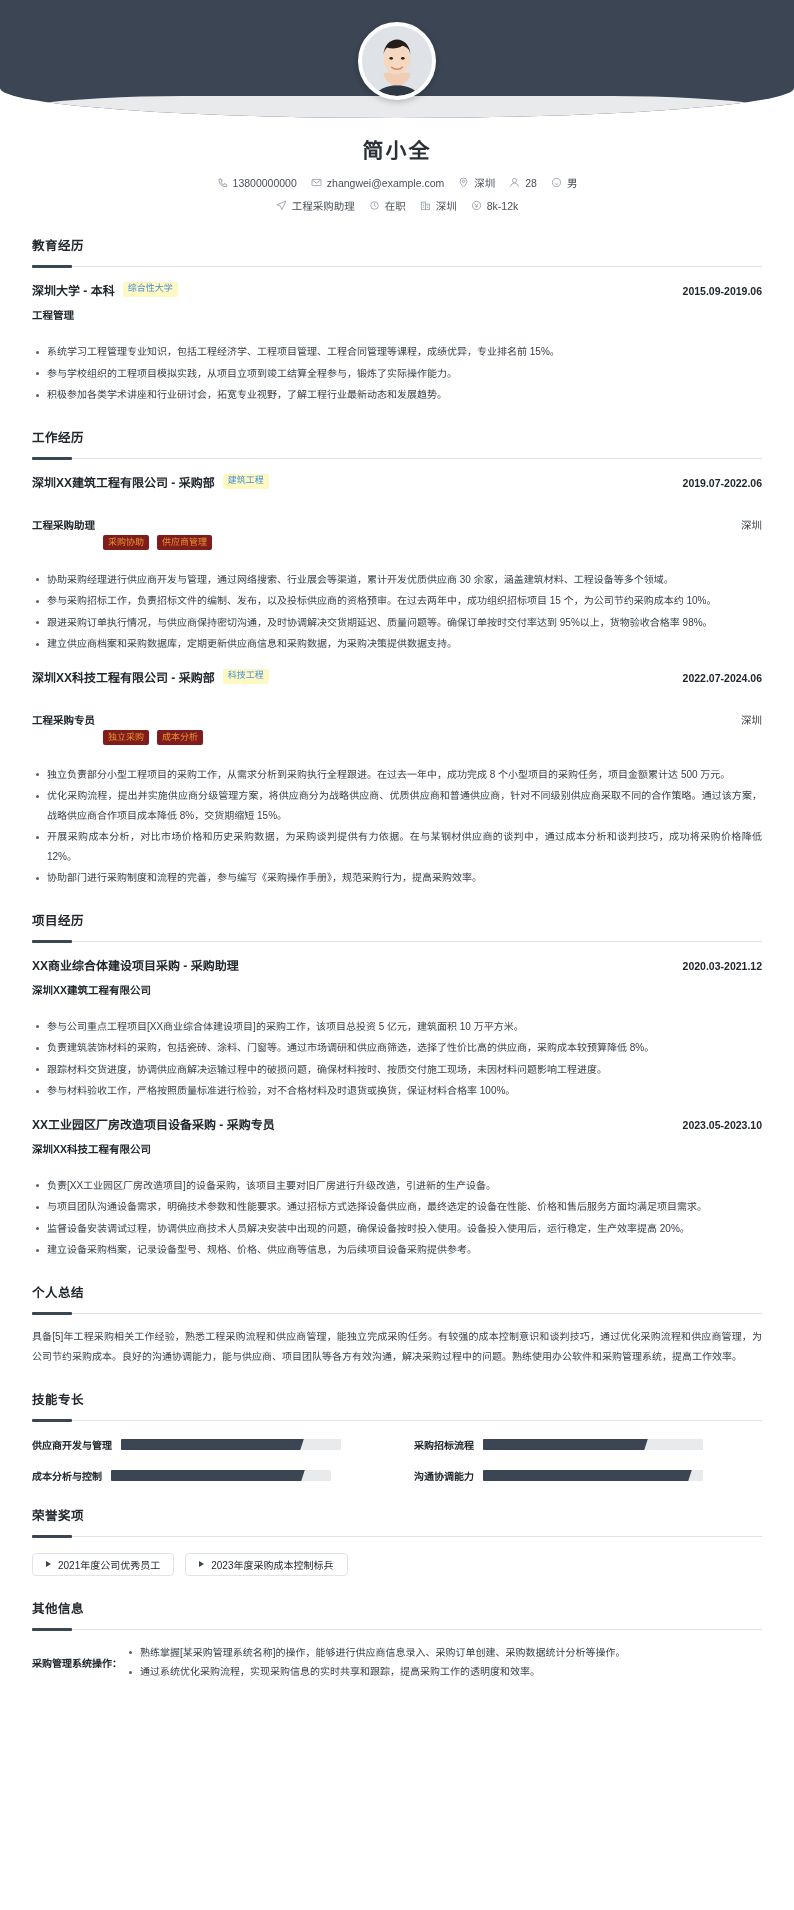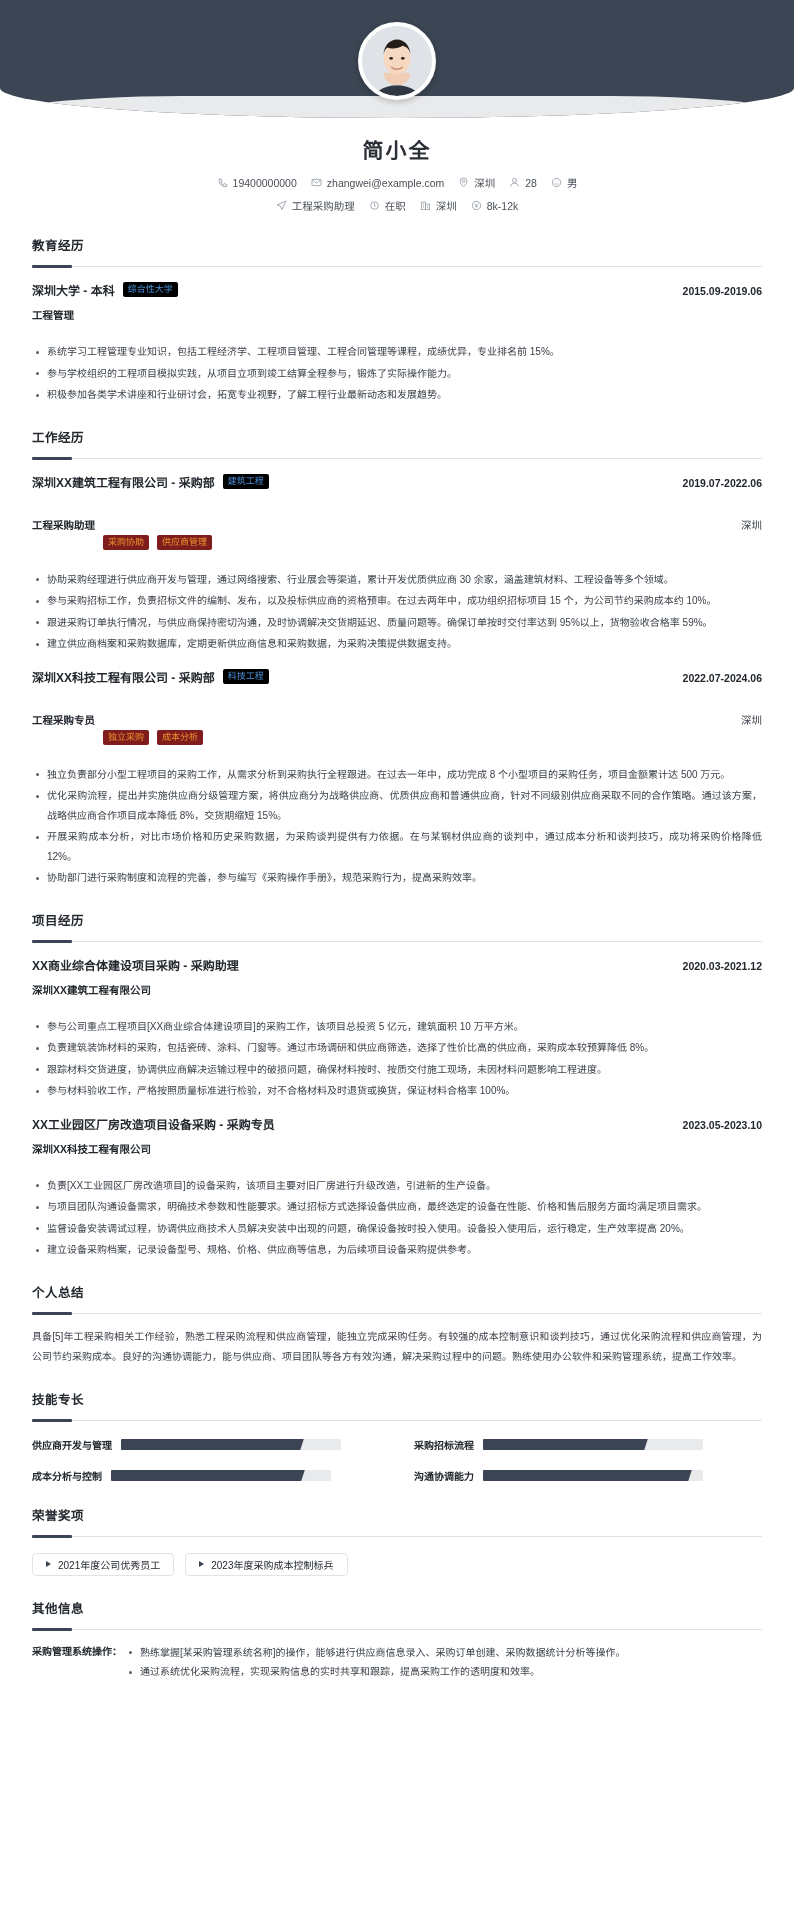--- a/index.html
+++ b/index.html
@@ -79,21 +79,21 @@
   }
   .entry-left { display:flex; align-items:center; gap:8px; flex-wrap:wrap; min-width:0; }
   .entry-title { font-size:12px; font-weight:700; color:#23282f; }
   .entry-date { font-size:10.5px; font-weight:700; color:#23282f; white-space:nowrap; }
   .entry-right-plain { font-size:10.5px; color:#3a4049; white-space:nowrap; }
 
   .tag {
     font-size:9px; line-height:1;
     padding:3px 5px; border-radius:2px; white-space:nowrap;
   }
-  .tag-blue { background:#000000; color:#4a8fd8; }
+  .tag-blue { background:#fef9c3; color:#4a8fd8;font-family:Liberation Mono, monospace; }
   .tag-orange { background:#7f1d1d; color:#e8922f;margin-top:36px; }
 
   .subrow { display:flex; align-items:center; justify-content:space-between; margin-top:9px; gap:10px; }
   .subrow-left { display:flex; align-items:center; gap:8px; flex-wrap:wrap; }
   .sub-title { font-size:10.5px; font-weight:700; color:#23282f; }
   .company-line { font-size:10.5px; font-weight:700; color:#23282f; margin-top:9px; }
 
   ul.bullets { list-style:none; margin:20px 0 0 0; padding:0; }
   ul.bullets li {
     position:relative;
@@ -140,21 +140,21 @@
   }
   .honor-chip .tri {
     width:0; height:0;
     border-left:5px solid #3b4553;
     border-top:3.5px solid transparent;
     border-bottom:3.5px solid transparent;
   }
 
   
   .other-block { margin-top:13px; display:flex; align-items:flex-start; gap:2px; }
-  .other-label { font-size:10px; font-weight:700; color:#23282f; white-space:nowrap; padding-top:0px; }
+  .other-label { font-size:10px; font-weight:700; color:#23282f; white-space:nowrap; padding-top:0px;margin-top:12px; }
   .other-list { list-style:none; margin:0; padding:0; flex:1; }
   .other-list li {
     position:relative; padding-left:16px; font-size:10px; line-height:1.95; color:#3a4049;
     text-align:justify;
   }
   .other-list li::before {
     content:""; position:absolute; left:5px; top:8.5px; width:3px; height:3px; border-radius:50%; background:#5a6068;
   }
 </style>
 </head>
@@ -185,21 +185,21 @@
 
   <div class="name">简小全</div>
 
   <div class="meta-row">
     <span class="meta-item">
       <span class="mi">
         <svg viewBox="0 0 16 16" fill="none" stroke="currentColor" stroke-width="1.4">
             <path d="M3 3h3l1.5 3.5-2 1a9 9 0 004 4l1-2L14 11v3H12A9 9 0 013 5z"></path>
           </svg>
       </span>
-      <span>19400000000</span>
+      <span>13800000000</span>
     </span>
     <span class="meta-item">
       <span class="mi">
         <svg viewBox="0 0 16 16" fill="none" stroke="currentColor" stroke-width="1.3">
             <rect x="1.5" y="3.5" width="13" height="9" rx="1"></rect>
             <path d="M1.8 4.2L8 9l6.2-4.8"></path>
           </svg>
       </span>
       <span>zhangwei@example.com</span>
     </span>
@@ -314,21 +314,21 @@
           <div class="subrow-left">
             <span class="sub-title">工程采购助理</span>
             <span class="tag tag-orange">采购协助</span>
             <span class="tag tag-orange">供应商管理</span>
           </div>
           <span class="entry-right-plain">深圳</span>
         </div>
         <ul class="bullets">
           <li>协助采购经理进行供应商开发与管理，通过网络搜索、行业展会等渠道，累计开发优质供应商 30 余家，涵盖建筑材料、工程设备等多个领域。</li>
           <li>参与采购招标工作，负责招标文件的编制、发布，以及投标供应商的资格预审。在过去两年中，成功组织招标项目 15 个，为公司节约采购成本约 10%。</li>
-          <li>跟进采购订单执行情况，与供应商保持密切沟通，及时协调解决交货期延迟、质量问题等。确保订单按时交付率达到 95%以上，货物验收合格率 59%。</li>
+          <li>跟进采购订单执行情况，与供应商保持密切沟通，及时协调解决交货期延迟、质量问题等。确保订单按时交付率达到 95%以上，货物验收合格率 98%。</li>
           <li>建立供应商档案和采购数据库，定期更新供应商信息和采购数据，为采购决策提供数据支持。</li>
         </ul>
       </div>
 
       <div class="entry">
         <div class="entry-row">
           <div class="entry-left">
             <span class="entry-title">深圳XX科技工程有限公司 - 采购部</span>
             <span class="tag tag-blue">科技工程</span>
           </div>

